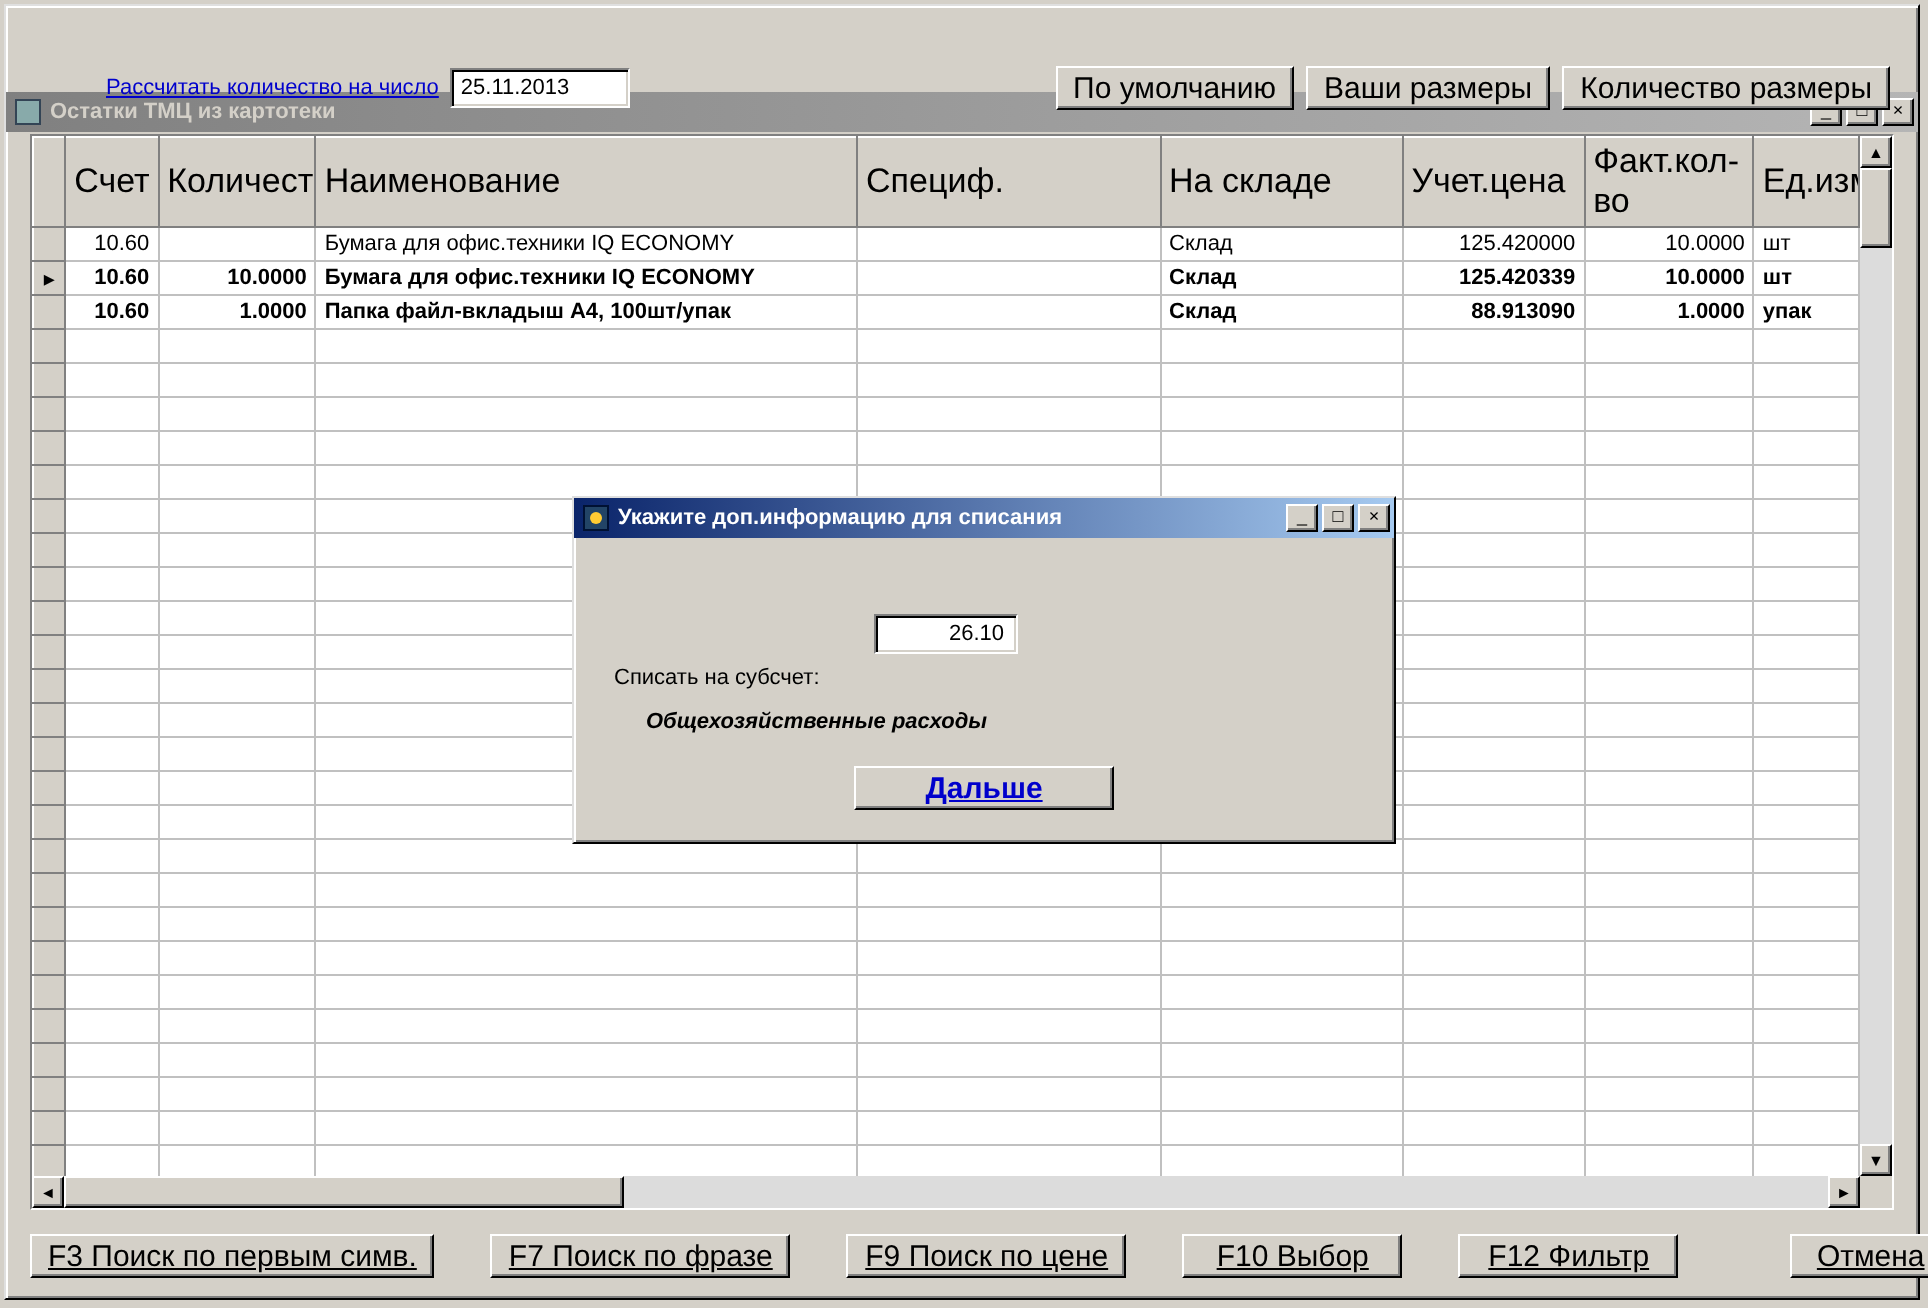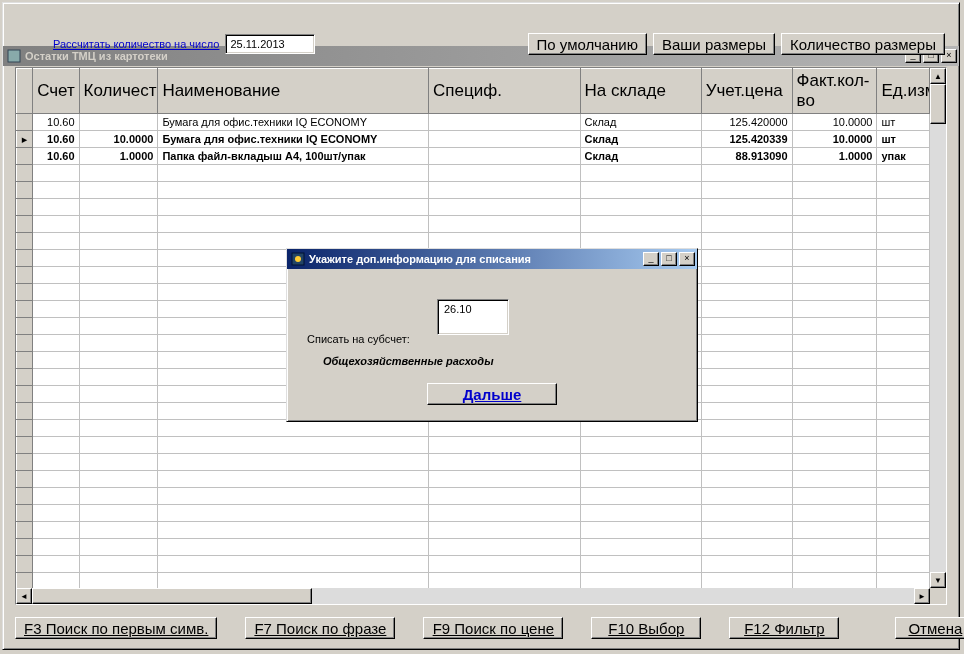--- a/index.html
+++ b/index.html
@@ -189,26 +189,26 @@
   .modal .client2 {
     position: absolute;
     left: 4px; right: 4px; top: 24px; bottom: 4px;
   }
   .modal-row1 {
     display: flex; align-items: center;
     padding: 16px 8px 4px 16px;
   }
   .modal-label { width: 130px; margin-top: 44px; }
   .modal-input {
-    width: 72px; height: 36px;
+    width: 72px; height: 20px;
     background: #fff;
     border: 1px solid #808080;
     border-right-color: #fff; border-bottom-color: #fff;
     box-shadow: inset 1px 1px 0 #000, inset -1px -1px 0 #d4d0c8;
-    padding: 0 6px; 
+    padding: 0 6px; text-align: right;
     font-size: 11px; line-height: 18px;
   }
   .modal-desc {
     padding: 6px 8px 0 32px;
     font-style: italic;
     font-weight: bold;
   }
   .modal-btn-row {
     position: absolute;
     left: 0; right: 0; bottom: 12px;

